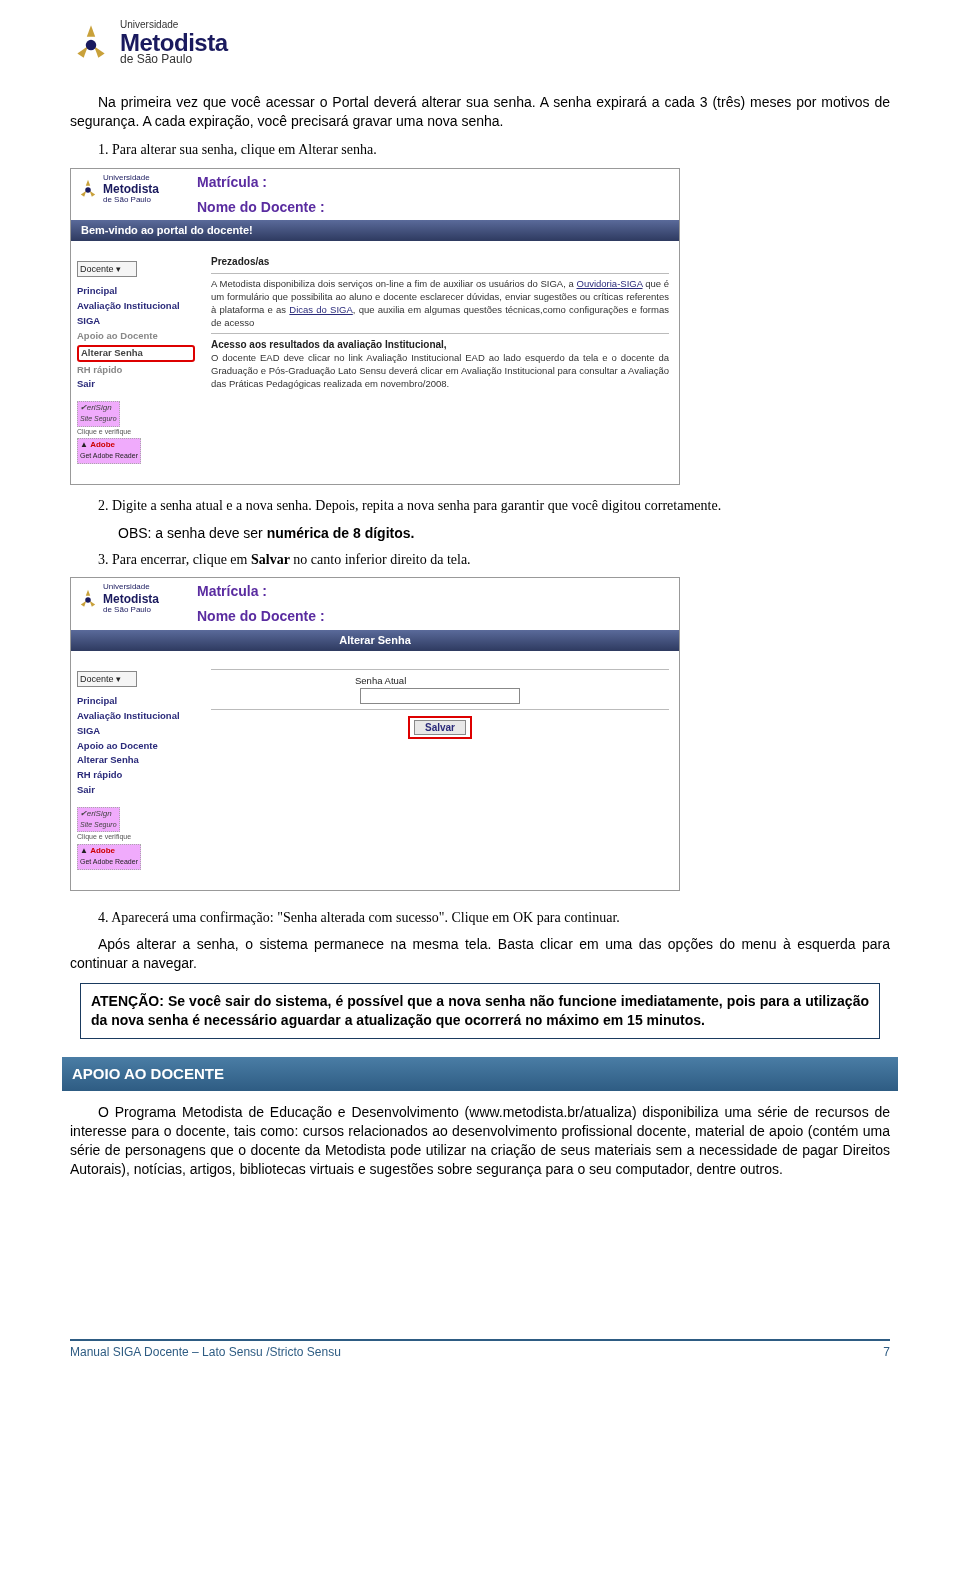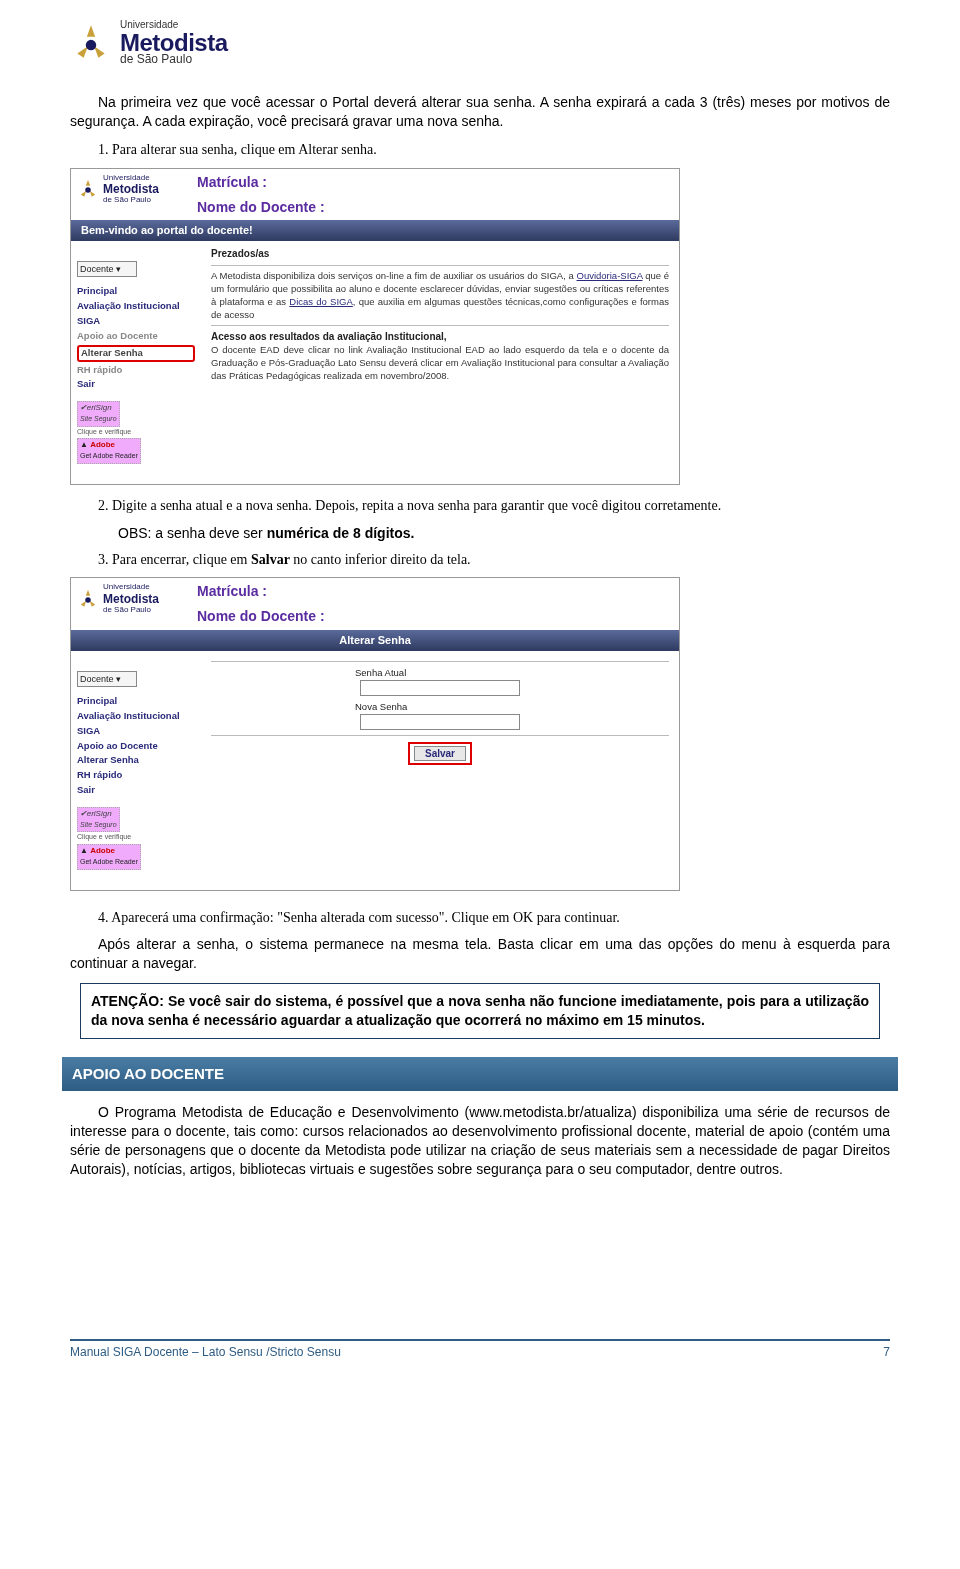--- a/index.html
+++ b/index.html
@@ -36,21 +36,21 @@
   .ss-banner-center { text-align:center; }
   .ss-body { display:flex; }
   .ss-sidebar { width:130px; padding:20px 6px; background:#fff; }
   .ss-select { border:1px solid #888; font-size:9px; padding:1px 2px; width:60px; display:inline-block; margin-bottom:6px; background:#f5f5f5;}
   .ss-nav a { display:block; color:#2a2a7a; font-size:9.5px; text-decoration:none; margin:2px 0; font-weight:bold;}
   .ss-nav .sel { border:2px solid #d00; border-radius:3px; padding:0 2px; color:#444;}
   .ss-badges { margin-top:8px; }
   .ss-badge { border:1px dotted #aaa; display:inline-block; padding:1px 2px; font-size:8px; margin-top:2px; background:#f0abfc;}
   .ss-badge.verisign { font-style:italic; color:#444;}
   .ss-badge .red { color:#c00; font-weight:bold;}
-  .ss-content { flex:1; padding:6px 10px; color:#333; font-size:9.5px; text-align:justify;}
+  .ss-content { flex:1; padding:14px 10px; color:#333; font-size:9.5px; text-align:justify;}
   .ss-content b.sub { color:#222; font-weight:bold; font-size:10px;}
   .ss-hr  { border-top:1px solid #bbb; margin:4px 0;}
   .ss-form-row { display:flex; align-items:center; margin:5px 0;flex-direction:column; }
   .ss-form-row .lbl { width:170px; font-size:9.5px; color:#222; }
   .ss-form-row input { border:1px solid #888; height:16px; width:160px; font-size:9px; padding:0 2px; }
   .ss-note-row { text-align:center; font-weight:bold; font-size:10px; margin-top:40px;}
   .ss-note-row .q { display:inline-block; background:#c00; color:#fff; border-radius:50%; width:13px; height:13px; line-height:13px; font-size:9px; margin-left:4px; vertical-align:middle;}
   .ss-salvar-row { text-align:center; margin:6px 0 8px; }
   .ss-salvar-btn { border:2px solid #d00; display:inline-block; padding:2px 4px;}
   .ss-salvar-btn button { font-size:10px; padding:1px 10px; border:1px solid #888; background:#e8e8e8; color:#2a2a7a; font-weight:bold; cursor:pointer;}
@@ -183,24 +183,20 @@
           <div style="font-size:7px; color:#555;">Clique e verifique</div>
           <div class="ss-badge">▲ <span class="red">Adobe</span><br><span style="font-size:7px">Get Adobe Reader</span></div>
         </div>
       </div>
       <div class="ss-content">
         <div class="ss-hr"></div>
         <div class="ss-form-row">
           <span class="lbl">Senha Atual</span>
           <input type="password" style="">
         </div>
-        <div class="ss-form-row">
-          <span class="lbl">Nova Senha</span>
-          <input type="password" style="">
-        </div>
         <div class="ss-hr"></div>
         <div class="ss-salvar-row">
           <span class="ss-salvar-btn">
             <button>Salvar</button>
           </span>
         </div>
       </div>
     </div>
   </div>
 </div>

